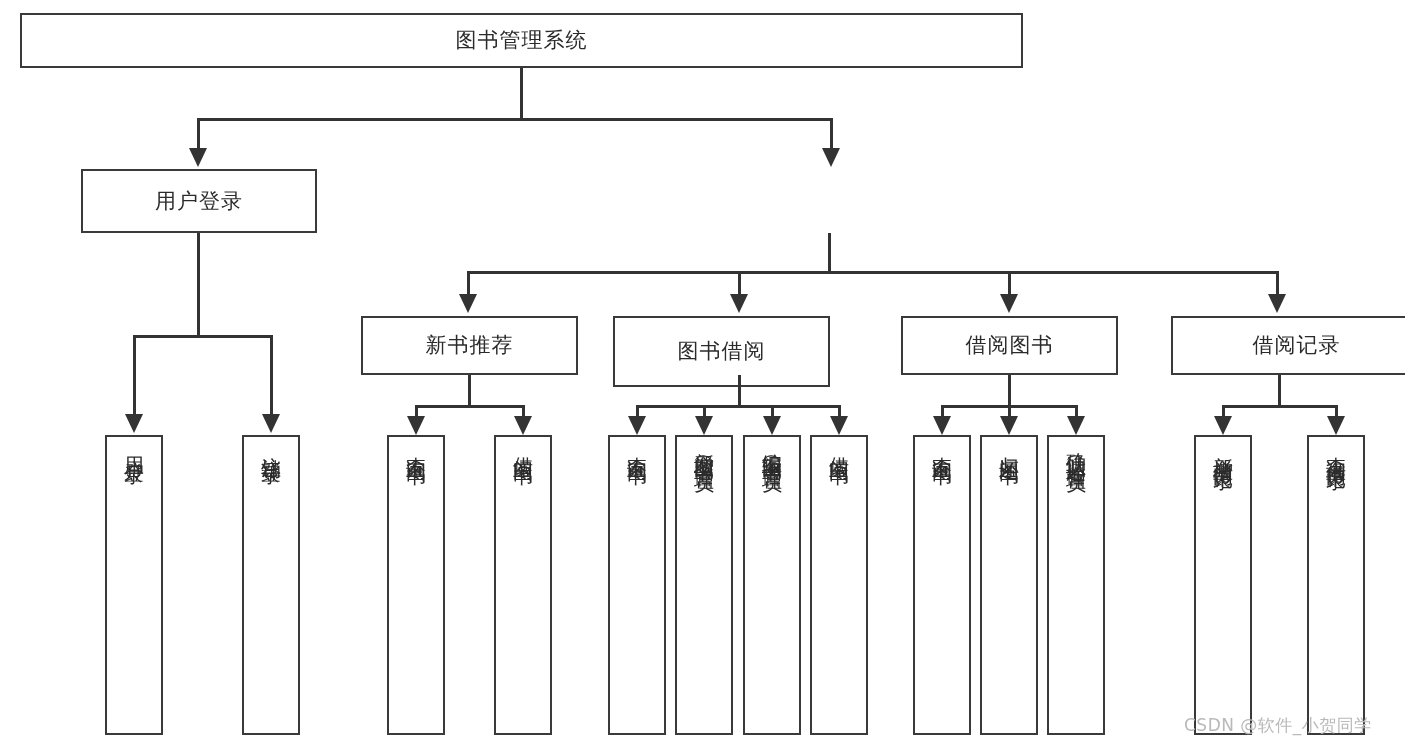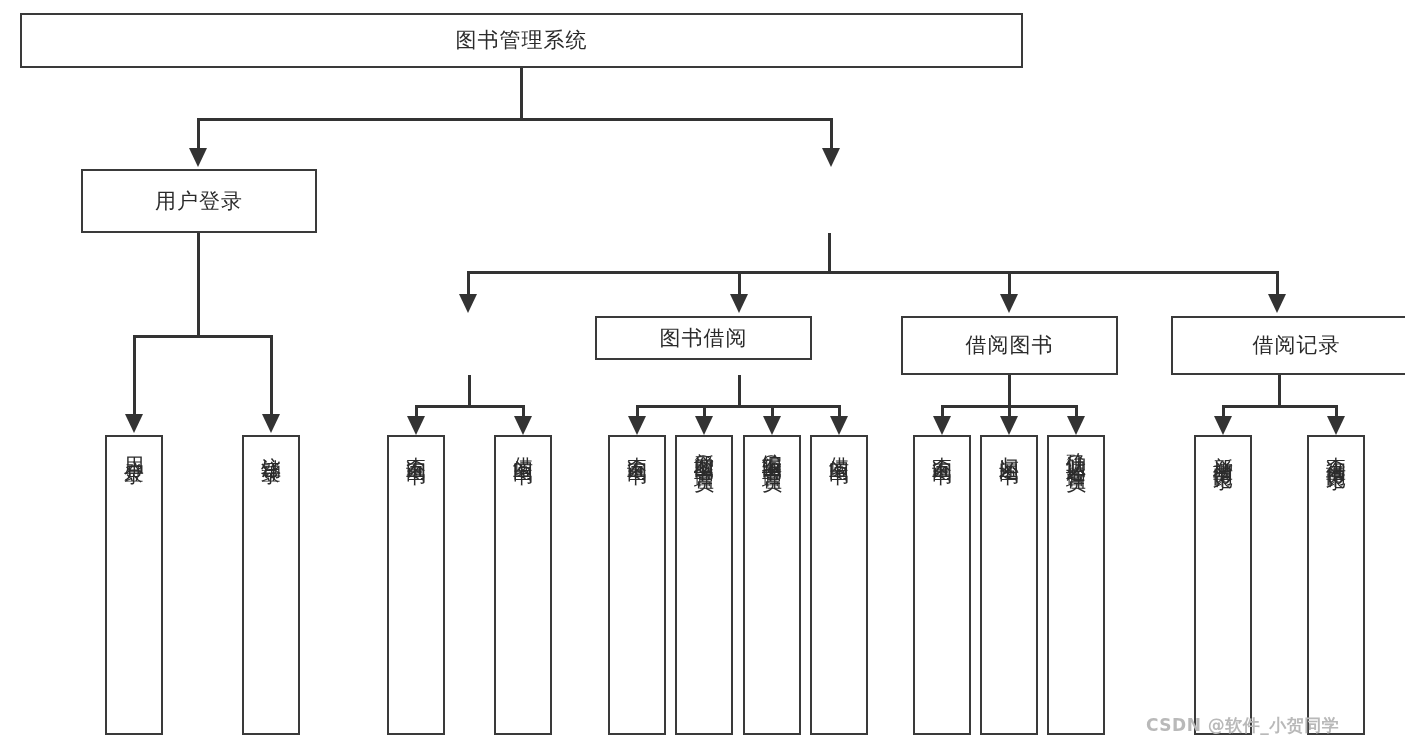--- a/index.html
+++ b/index.html
@@ -111,21 +111,24 @@
   <div class="hline" style="left:467px;top:271px;width:811px;height:3px;"></div>
   <div class="vline" style="left:467px;top:271px;width:3px;height:25px;"></div>
   <div class="arrow" style="left:459px;top:294px;"></div>
   <div class="vline" style="left:738px;top:271px;width:3px;height:25px;"></div>
   <div class="arrow" style="left:730px;top:294px;"></div>
   <div class="vline" style="left:1008px;top:271px;width:3px;height:25px;"></div>
   <div class="arrow" style="left:1000px;top:294px;"></div>
   <div class="vline" style="left:1276px;top:271px;width:3px;height:25px;"></div>
   <div class="arrow" style="left:1268px;top:294px;"></div>
 
-  <div class="node" style="left:595px;top:316px;width:217px;height:44px;">
+  <div class="node" style="left:361px;top:316px;width:217px;height:59px;">
+    <span class="label">新书推荐</span>
+  </div>
+  <div class="node" style="left:613px;top:316px;width:217px;height:71px;">
     <span class="label">图书借阅</span>
   </div>
   <div class="node" style="left:901px;top:316px;width:217px;height:59px;">
     <span class="label">借阅图书</span>
   </div>
   <div class="node" style="left:1171px;top:316px;width:251px;height:59px;">
     <span class="label">借阅记录</span>
   </div>
 
   <div class="vline" style="left:468px;top:375px;width:3px;height:32px;"></div>
@@ -199,15 +202,15 @@
     <span class="label">确认归还（管理员）</span>
   </div>
 
   <div class="node vertical" style="left:1194px;top:435px;width:58px;height:300px;">
     <span class="label">新增借阅记录</span>
   </div>
   <div class="node vertical" style="left:1307px;top:435px;width:58px;height:300px;">
     <span class="label">查询借阅记录</span>
   </div>
 
-  <div id="watermark" style="left:1146px;top:714px;font-weight:bold;">CSDN @软件_小贺同学</div>
+  <div id="watermark" style="left:1184px;top:714px;">CSDN @软件_小贺同学</div>
 
 </div>
 
 </body></html>

